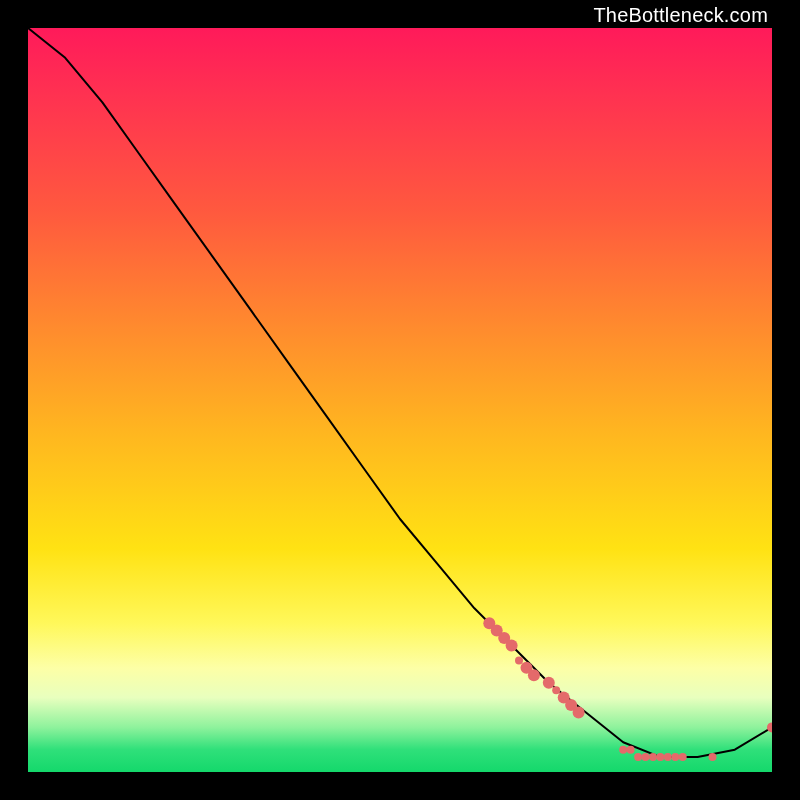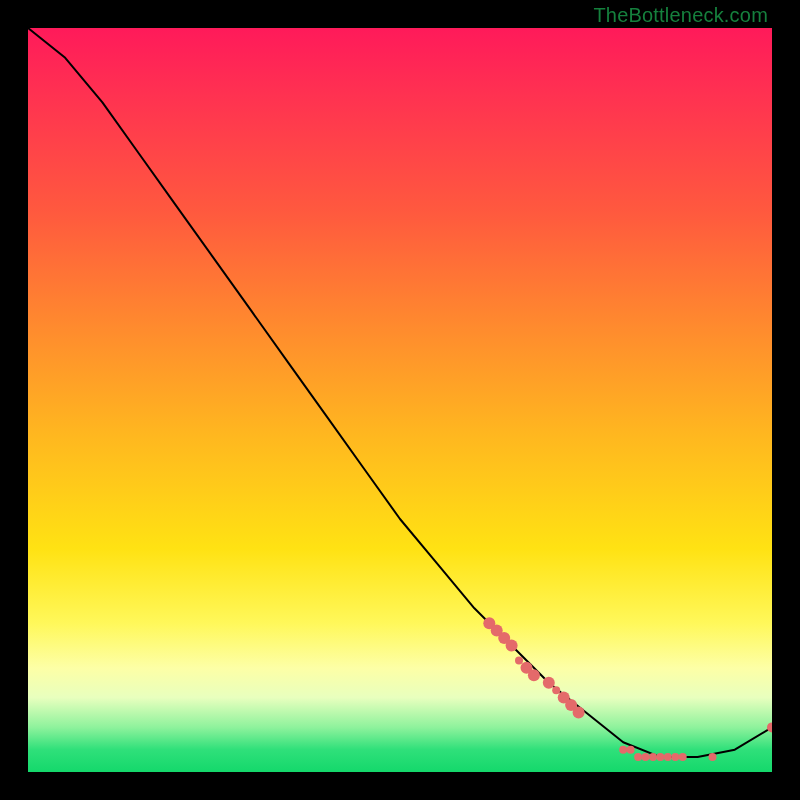--- a/index.html
+++ b/index.html
@@ -42,21 +42,21 @@
       #e8ffbe 90%,
       #8ef29c 94%,
       #2fe07a 97%,
       #14d86b 100%
     );
   }
   .watermark {
     position: absolute;
     top: 4px;
     right: 32px;
-    color: #15803d;
+    color: #ffffff;
     font-size: 20px;
     font-weight: 500;
     letter-spacing: 0.2px;
     user-select: none;
   }
   svg.overlay {
     position: absolute;
     inset: 0;
     width: 100%;
     height: 100%;

